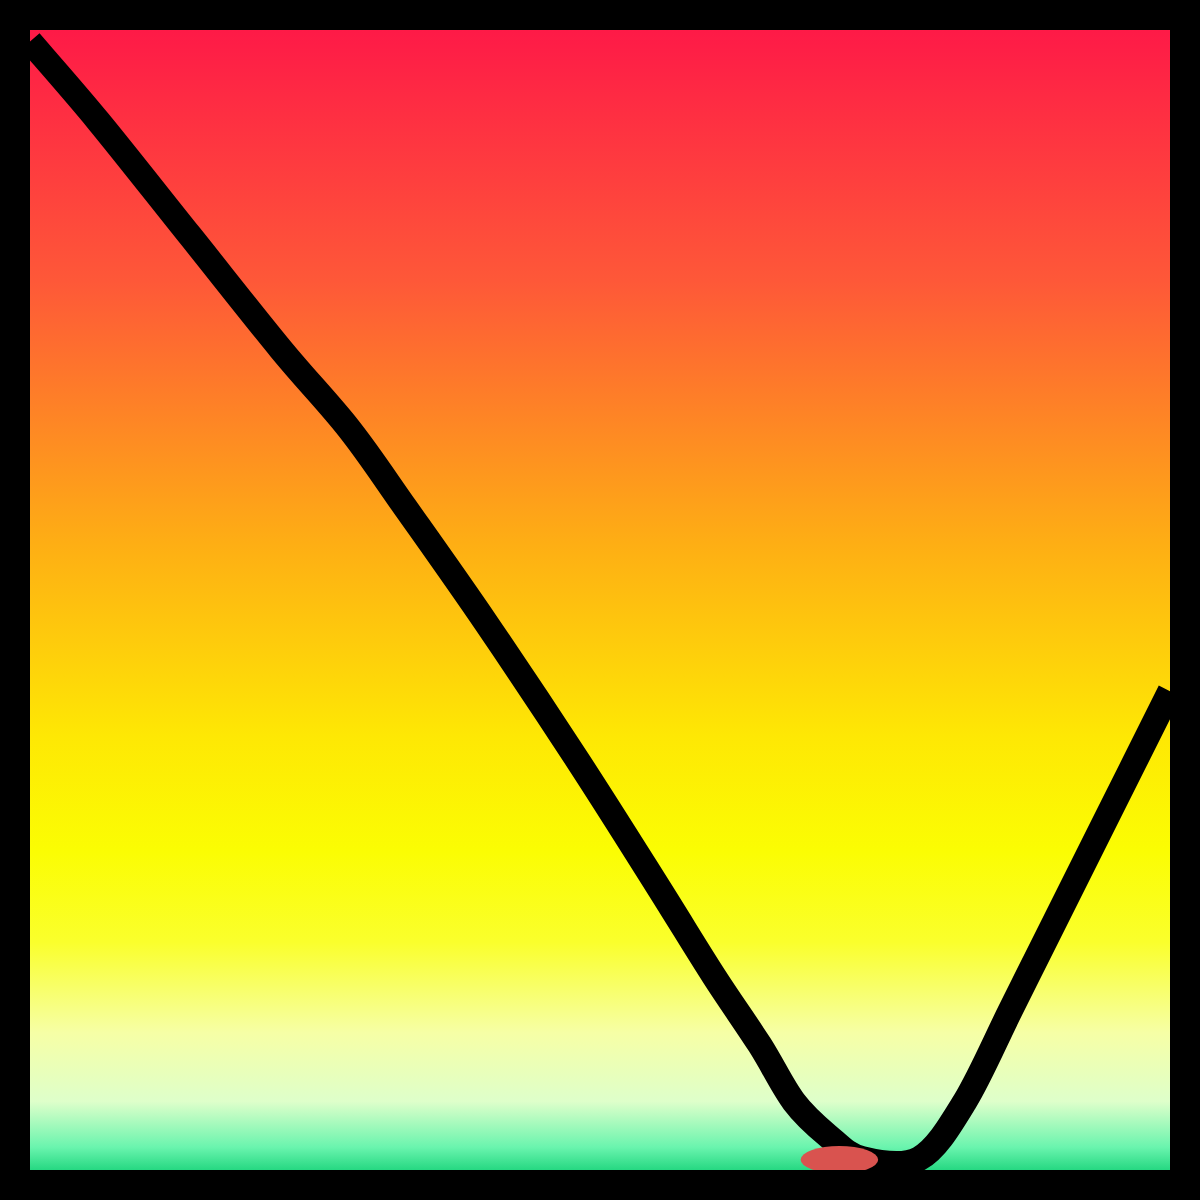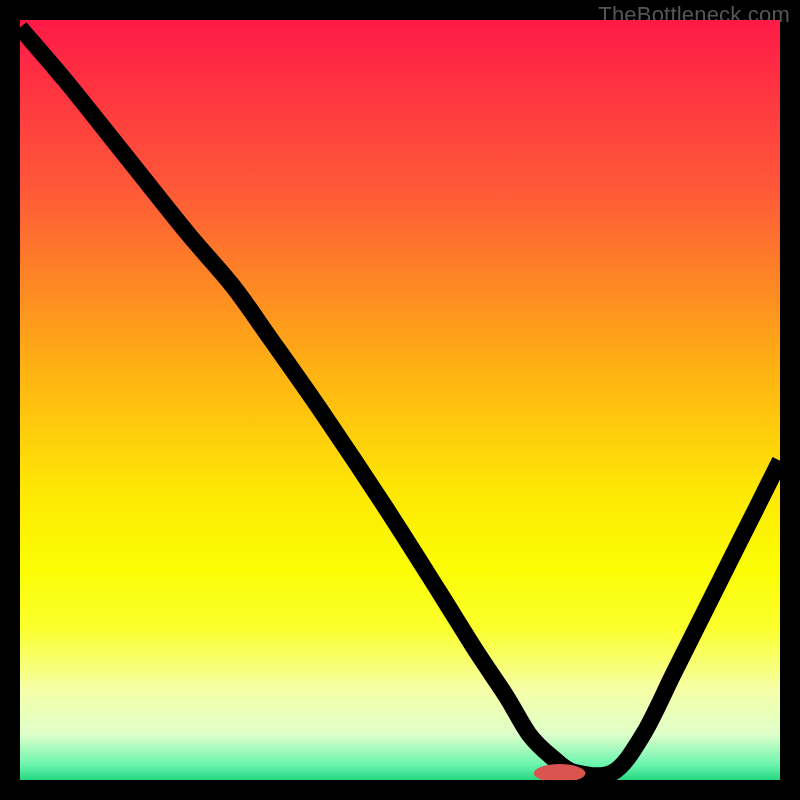--- a/index.html
+++ b/index.html
@@ -39,21 +39,20 @@
   .curve {
     fill: none;
     stroke: #000000;
     stroke-width: 2.2;
   }
 </style>
 </head>
 <body>
 
 <div class="frame">
-  <div class="watermark">TheBottleneck.com</div>
 
   <svg class="plot" viewBox="0 0 100 100" preserveAspectRatio="none">
     <defs>
       <linearGradient id="bg-grad" x1="0" y1="0" x2="0" y2="1">
           <stop offset="0%" stop-color="#fe1a47"></stop>
           <stop offset="22%" stop-color="#fe5838"></stop>
           <stop offset="45%" stop-color="#feae14"></stop>
           <stop offset="62%" stop-color="#fee804"></stop>
           <stop offset="72%" stop-color="#fbfd03"></stop>
           <stop offset="80%" stop-color="#faff2c"></stop>

